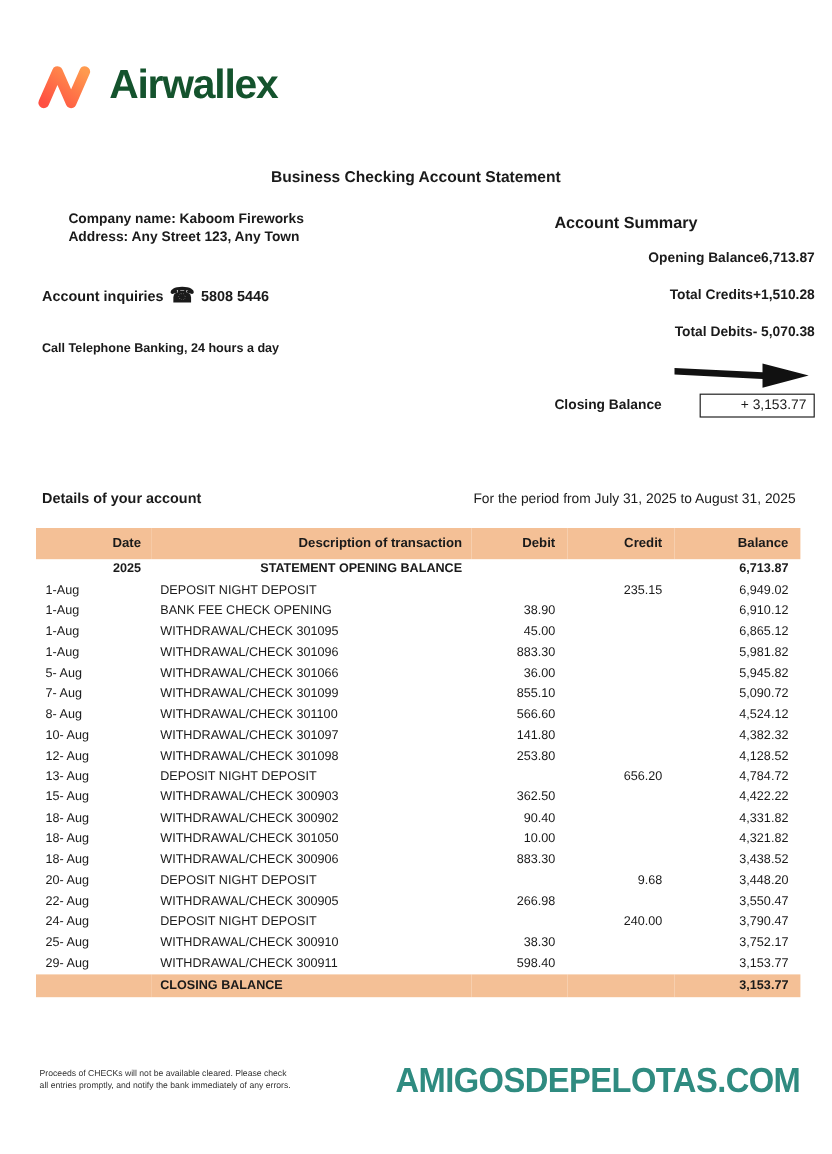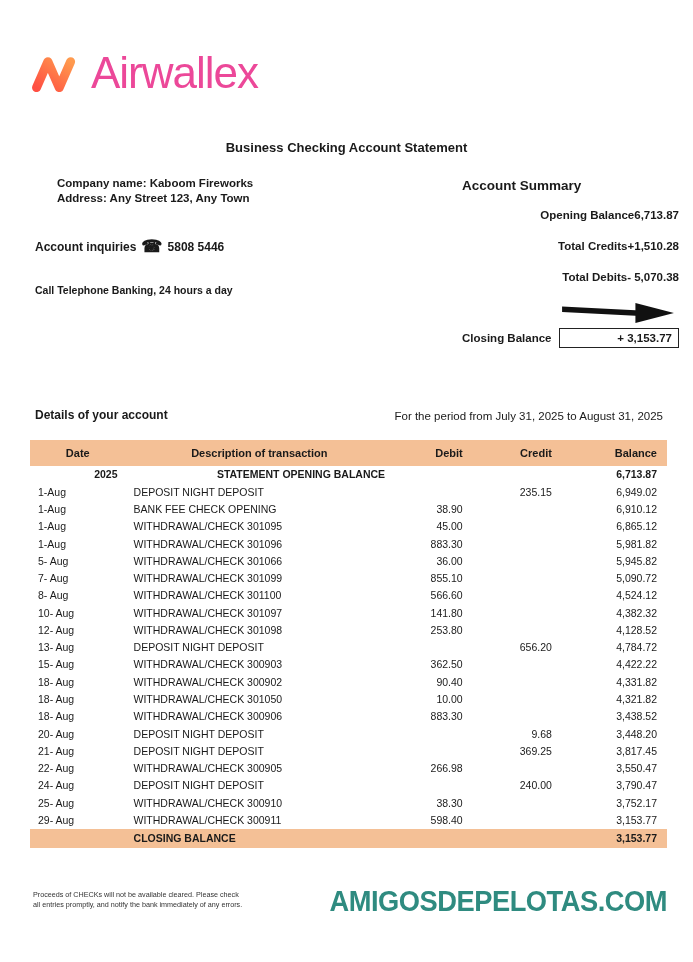--- a/index.html
+++ b/index.html
@@ -3,54 +3,54 @@
 <meta charset="utf-8">
 <style>
   * { margin:0; padding:0; box-sizing:border-box; }
   html,body { background:#ffffff; }
   body { font-family:"Liberation Sans", sans-serif; color:#1a1a1a; }
   .page { position:relative; width:693px; height:962px; background:#fff; overflow:hidden; }
 
   
   .logo { position:absolute; left:30px; top:48px; display:flex; align-items:center; gap:9px; }
   .logo-mark { width:52px; height:46px; }
-  .logo-text { font-size:44px; font-weight:normal; letter-spacing:-1px; color:#ec4899; }
+  .logo-text { font-size:34px; font-weight:bold; letter-spacing:-1px; color:#14532d; }
 
   
   .doc-title { position:absolute; top:140px; left:0; width:100%; text-align:center;
                font-size:13px; font-weight:bold; }
 
   
   .company-block { position:absolute; left:35px; top:176px; font-size:11.5px; font-weight:bold; line-height:15px;margin-left:22px; }
   .inquiries { position:absolute; left:35px; top:240px; font-size:12px; font-weight:bold; display:flex; align-items:center; gap:5px; }
   .phone-glyph { font-size:17px; line-height:12px; }
   .banking-note { position:absolute; left:35px; top:284px; font-size:10.5px; font-weight:bold; }
 
   
   .summary { position:absolute; left:462px; top:178px; width:217px; }
   .summary-heading { font-size:13.5px; font-weight:bold; margin-bottom:16px; }
   .summary-row { display:flex; justify-content:flex-end; font-size:11.5px; font-weight:bold; margin-bottom:19px; }
   .summary-arrow { display:block; margin:2px 0 4px auto; width:122px; height:22px; }
   .closing-row { display:flex; justify-content:space-between; align-items:center; margin-top:2px; }
   .closing-label { font-size:11.5px; font-weight:bold; }
-  .closing-box { border:1.6px solid #222; width:120px; padding:3px 6px; font-size:11.5px;
-                 font-weight:bold; text-align:right; background:#fff; }
+  .closing-box { border:1.6px solid #222; width:96px; padding:3px 6px; font-size:11.5px;
+                 font-weight:normal; text-align:right; background:#fff; }
 
   
   .details-row { position:absolute; left:35px; top:382px; width:628px; display:flex;
                  justify-content:space-between; align-items:flex-end; }
   .details-heading { font-size:12px; font-weight:bold; }
   .details-period { font-size:11.5px;margin-top:28px; }
 
   
   .table-wrap { position:absolute; left:30px; top:440px; width:637px; }
   table { width:100%; border-collapse:collapse; font-size:10.5px; table-layout:fixed; }
   col.c-date { width:15%; } col.c-desc { width:42%; } col.c-debit { width:12.5%; }
   col.c-credit { width:14%; } col.c-balance { width:16.5%; }
-  thead th { background:var(--peach); font-size:11px; font-weight:bold; padding:7px 8px; text-align:center; }
+  thead th { background:var(--peach); font-size:11px; font-weight:bold; padding:7px 8px; text-align:right; }
   thead th.num, td.num { text-align:right; }
   thead th.num { padding-right:10px; }
   tbody td { padding:2.4px 8px; line-height:12.5px; white-space:nowrap; overflow:hidden; }
   td.num { padding-right:10px; }
   tr.row-bold td { font-weight:bold;text-align:right; }
   tfoot td { background:var(--peach); font-weight:bold; padding:3px 8px; line-height:13px; }
 
   
   .disclaimer { position:absolute; left:33px; top:890px; width:212px; font-size:7.2px; line-height:9.5px; color:#333; }
   .watermark { position:absolute; right:26px; top:885px; font-size:29px; font-weight:bold;
@@ -261,27 +261,20 @@
   </tr>
 
   <tr>
     <td>20- Aug</td>
     <td>DEPOSIT NIGHT DEPOSIT</td>
     <td class="num"></td>
     <td class="num">9.68</td>
     <td class="num">3,448.20</td>
   </tr>
 
-  <tr>
-    <td>21- Aug</td>
-    <td>DEPOSIT NIGHT DEPOSIT</td>
-    <td class="num"></td>
-    <td class="num">369.25</td>
-    <td class="num">3,817.45</td>
-  </tr>
 
   <tr>
     <td>22- Aug</td>
     <td>WITHDRAWAL/CHECK 300905</td>
     <td class="num">266.98</td>
     <td class="num"></td>
     <td class="num">3,550.47</td>
   </tr>
 
   <tr>

